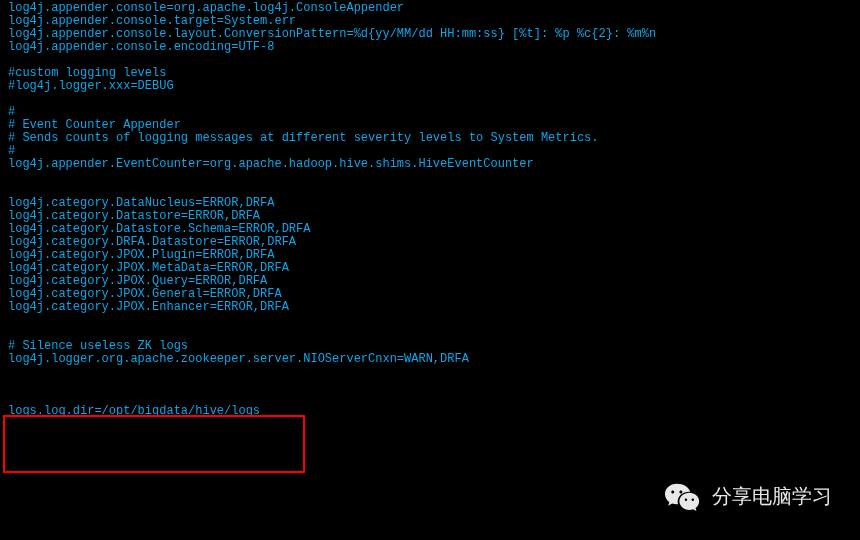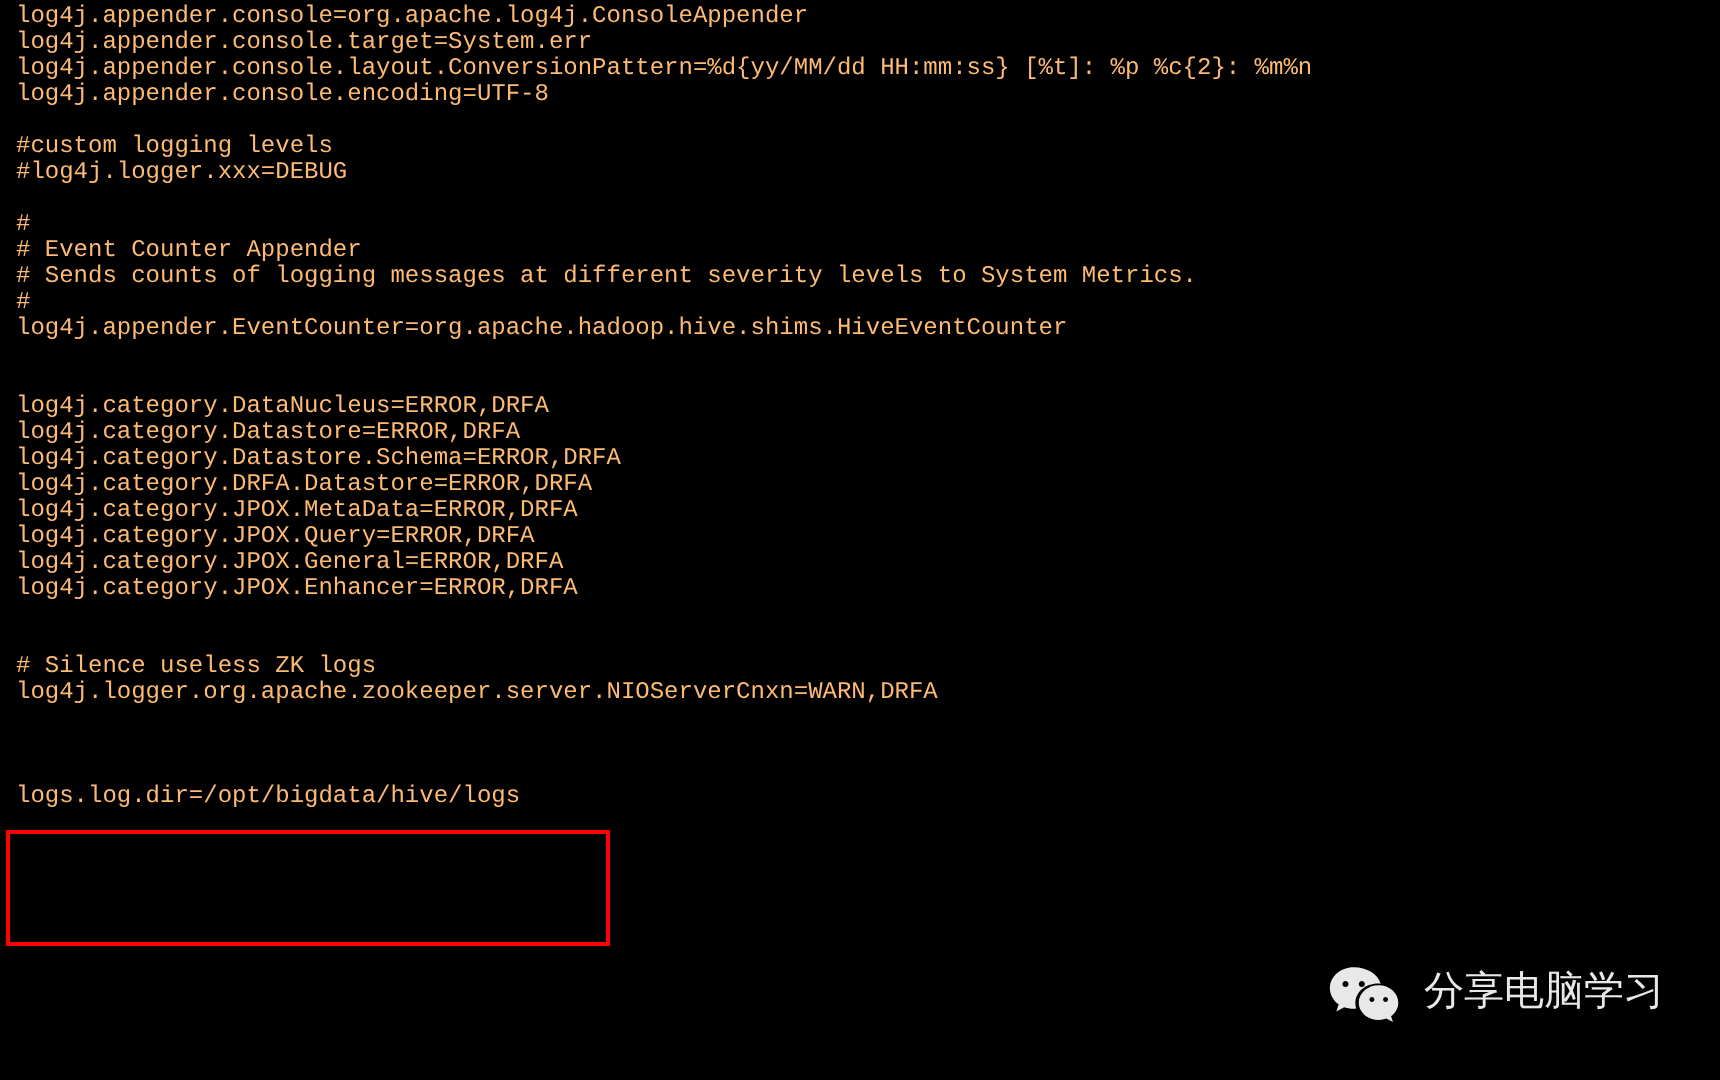--- a/index.html
+++ b/index.html
@@ -10,21 +10,21 @@
       line-height: 13px;
       color: #00ff7f;
       padding: 2px 8px;
       width: 860px;
       height: 540px;
       overflow: hidden;
       position: relative;
     }
     .line {
       white-space: pre;
-      color: #fdba74;
+      color: #0ea5e9;
     }
     .highlight-box {
       border: 2px solid #ff0000;
       position: absolute;
       left: 3px;
       top: 415px;
       width: 302px;
       height: 58px;
       pointer-events: none;
     }
@@ -70,20 +70,21 @@
     <div class="line"># Event Counter Appender</div>
     <div class="line"># Sends counts of logging messages at different severity levels to System Metrics.</div>
     <div class="line">#</div>
     <div class="line">log4j.appender.EventCounter=org.apache.hadoop.hive.shims.HiveEventCounter</div>
     <div class="line">&nbsp;</div>
     <div class="line">&nbsp;</div>
     <div class="line">log4j.category.DataNucleus=ERROR,DRFA</div>
     <div class="line">log4j.category.Datastore=ERROR,DRFA</div>
     <div class="line">log4j.category.Datastore.Schema=ERROR,DRFA</div>
     <div class="line">log4j.category.DRFA.Datastore=ERROR,DRFA</div>
+    <div class="line">log4j.category.JPOX.Plugin=ERROR,DRFA</div>
     <div class="line">log4j.category.JPOX.MetaData=ERROR,DRFA</div>
     <div class="line">log4j.category.JPOX.Query=ERROR,DRFA</div>
     <div class="line">log4j.category.JPOX.General=ERROR,DRFA</div>
     <div class="line">log4j.category.JPOX.Enhancer=ERROR,DRFA</div>
     <div class="line">&nbsp;</div>
     <div class="line">&nbsp;</div>
     <div class="line"># Silence useless ZK logs</div>
     <div class="line">log4j.logger.org.apache.zookeeper.server.NIOServerCnxn=WARN,DRFA</div>
     <div class="line">&nbsp;</div>
     <div class="line">&nbsp;</div>

